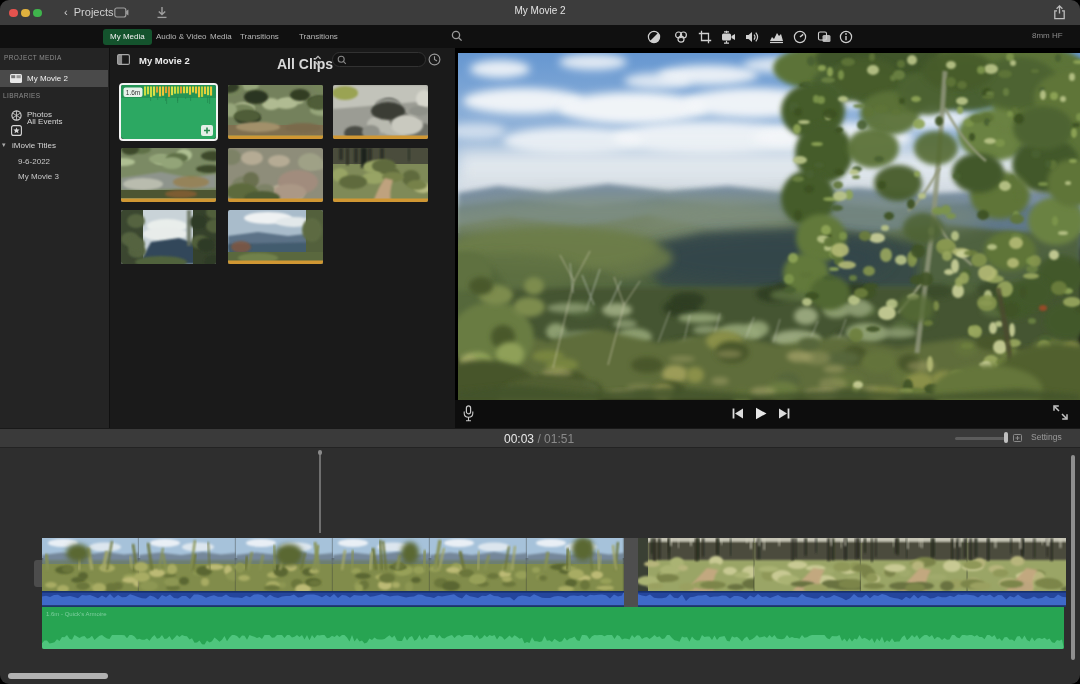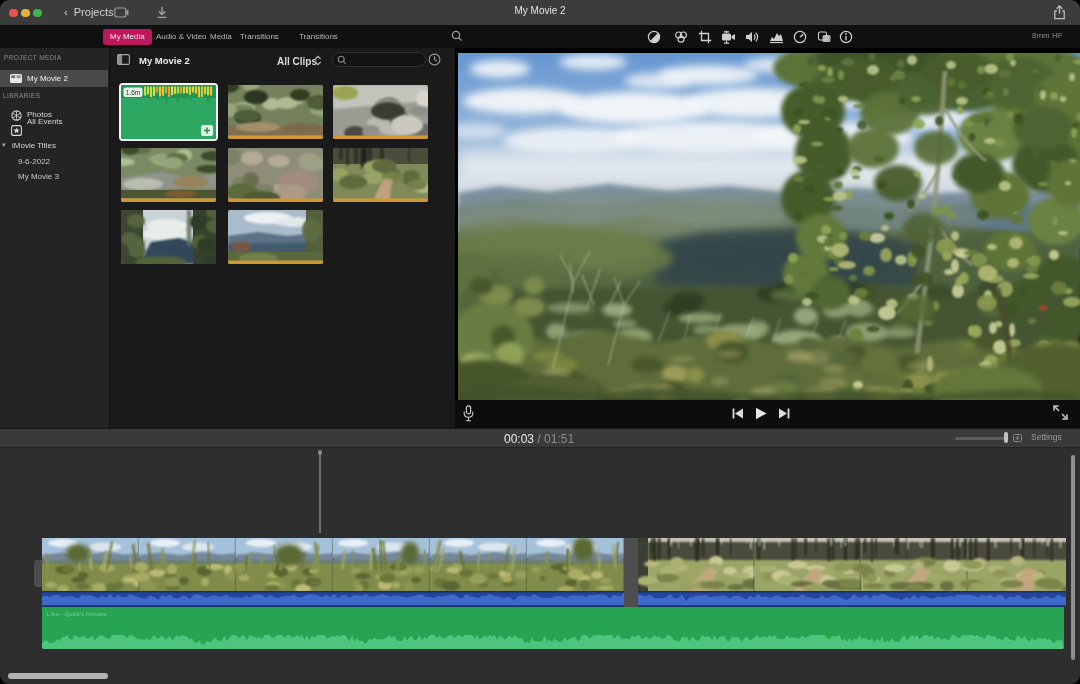--- a/index.html
+++ b/index.html
@@ -13,21 +13,21 @@
 #sidebarline { left:109px; top:48px; width:1px; height:380px; background:#101010; }
 #viewer { left:455px; top:48px; width:625px; height:380px; background:#000; }
 #controls { left:455px; top:400px; width:625px; height:28px; background:#0d0d0d; }
 #tlheader { left:0; top:428px; width:1080px; height:20px; background:#3a3a3a; border-top:1px solid #191919; border-bottom:1px solid #232323; }
 #timeline { left:0; top:448px; width:1080px; height:236px; background:#2e2e2e; border-radius:0 0 9px 9px; }
 .tl-red,.tl-yel,.tl-grn { top:8.5px; width:8.5px; height:8.5px; border-radius:50%; }
 .tl-red { left:9px; background:#e4534e; }
 .tl-yel { left:21px; background:#dfb13e; }
 .tl-grn { left:33px; background:#3fb44c; }
 .tab { top:3.5px; height:16px; line-height:16px; font-size:8px; color:#b8b8b8; white-space:nowrap; }
-.tab.active { background:#be185d; border-radius:3px; color:#f0f0f0; padding:0 7px; }
+.tab.active { background:#14532d; border-radius:3px; color:#f0f0f0; padding:0 7px; }
 .th { position:absolute; width:95px; height:54px; border-radius:2px; overflow:hidden; background:#333; }
 .srow { position:absolute; font-size:8px; color:#d6d6d6; white-space:nowrap; }
 .shead { position:absolute; font-size:6.5px; color:#8d8d8d; letter-spacing:0.4px; white-space:nowrap; }
 svg { display:block; }
 </style></head><body>
 <div id="app">
 <div id="titlebar" class="abs">
       <div class="abs tl-red"></div>
       <div class="abs tl-yel"></div>
       <div class="abs tl-grn"></div>
@@ -121,21 +121,21 @@
     <div class="abs" style="left:2px;top:141px;font-size:7px;color:#aaa;">▾</div>
     <div class="abs srow" style="left:12px;top:141px;">iMovie Titles</div>
     <div class="abs srow" style="left:18px;top:157px;color:#c8c8c8;">9-6-2022</div>
     <div class="abs srow" style="left:18px;top:172px;color:#c8c8c8;">My Movie 3</div>
     <div id="browser" class="abs"></div>
     <svg class="abs" style="left:117px;top:54px" width="13" height="11" viewBox="0 0 13 11">
       <rect x="0.6" y="0.6" width="11.8" height="9.8" rx="1.5" fill="none" stroke="#a8a8a8" stroke-width="1.1"></rect>
       <rect x="0.6" y="0.6" width="4.5" height="9.8" fill="#a8a8a8" opacity="0.8"></rect>
     </svg>
     <div class="abs" style="left:139px;top:55px;font-size:9.5px;font-weight:bold;color:#ececec;">My Movie 2</div>
-    <div class="abs" style="left:277px;top:56px;font-size:10px;font-weight:bold;color:#d8d8d8;">All Clips</div>
+    <div class="abs" style="left:277px;top:56px;font-size:14px;font-weight:bold;color:#d8d8d8;">All Clips</div>
     <svg class="abs" style="left:314px;top:55px" width="8" height="11" viewBox="0 0 8 11">
       <path d="M1.4,4 L4,1.4 L6.6,4 M1.4,7 L4,9.6 L6.6,7" stroke="#bbb" stroke-width="1.2" fill="none"></path>
     </svg>
     <div class="abs" style="left:332px;top:52px;width:94px;height:15px;border:1px solid #323232;border-radius:8px;background:#131313;"></div>
     <svg class="abs" style="left:337px;top:55px" width="10" height="10" viewBox="0 0 10 10">
       <circle cx="4.2" cy="4.2" r="3" fill="none" stroke="#888" stroke-width="1.1"></circle>
       <path d="M6.4,6.4 L8.8,8.8" stroke="#888" stroke-width="1.1"></path>
     </svg>
     <svg class="abs" style="left:428px;top:53px" width="13" height="13" viewBox="0 0 13 13">
       <circle cx="6.5" cy="6.5" r="5.4" fill="none" stroke="#9a9a9a" stroke-width="1.1"></circle>

